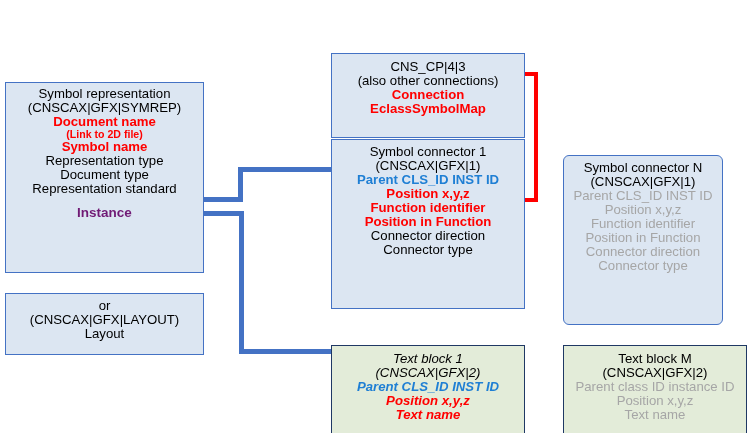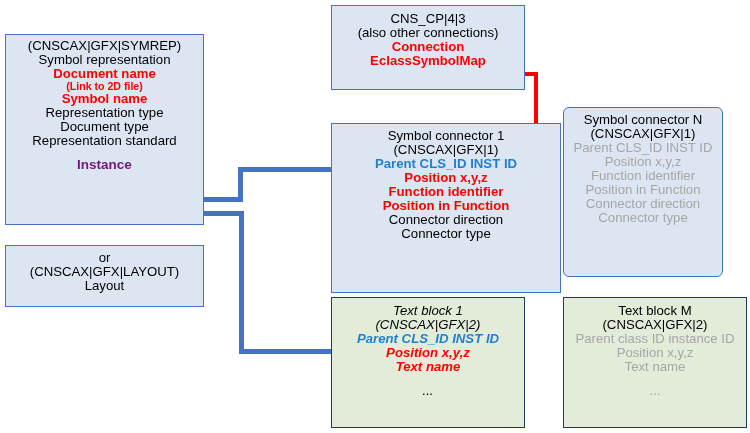--- a/index.html
+++ b/index.html
@@ -17,20 +17,21 @@
     background: #ffffff;
     overflow: hidden;
   }
 
   .box {
     position: absolute;
     box-sizing: border-box;
     text-align: center;
     line-height: 1.06;
     padding-top: 4px;
+    margin-top: 48px;
   }
   .box.blue {
     background: #dce6f2;
     border: 1.4px solid #4472c4;
   }
   .box.green {
     background: #e3ecd9;
     border: 1.4px solid #1f3864;
   }
 
@@ -83,22 +84,22 @@
   <div class="seg red" style="left:477px; top:220px; width:20px; height:4px;"></div>
 
   <div class="seg red" style="left:507px; top:198px; width:31px; height:4px;"></div>
   <div class="arrow-left red" style="left:495px; top:193px;"></div>
 
   <div class="seg red" style="left:534px; top:72px; width:4px; height:130px;"></div>
   <div class="seg red" style="left:482px; top:72px; width:56px; height:4px;"></div>
   <div class="arrow-left red" style="left:470px; top:67px;"></div>
 
   <div class="box blue" style="left:5px; top:34px; width:199px; height:191px;">
+    <span class="ln">Symbol representation</span>
     <span class="ln">(CNSCAX|GFX|SYMREP)</span>
-    <span class="ln">Symbol representation</span>
     <span class="ln red">Document name</span>
     <span class="ln redsm">(Link to 2D file)</span>
     <span class="ln red">Symbol name</span>
     <span class="ln">Representation type</span>
     <span class="ln">Document type</span>
     <span class="ln">Representation standard</span>
     <span class="ln spacer"></span>
     <span class="ln inst">Instance</span>
   </div>
 
@@ -108,21 +109,21 @@
     <span class="ln">Layout</span>
   </div>
 
   <div class="box blue" style="left:331px; top:5px; width:194px; height:85px; padding-top:6px;">
     <span class="ln">CNS_CP|4|3</span>
     <span class="ln">(also other connections)</span>
     <span class="ln red">Connection</span>
     <span class="ln red">EclassSymbolMap</span>
   </div>
 
-  <div class="box blue" style="left:331px; top:123px; width:230px; height:170px; padding-top:5px;">
+  <div class="box blue" style="left:331px; top:91px; width:194px; height:170px; padding-top:5px;">
     <span class="ln">Symbol connector 1</span>
     <span class="ln">(CNSCAX|GFX|1)</span>
     <span class="ln blue">Parent CLS_ID INST ID</span>
     <span class="ln red">Position x,y,z</span>
     <span class="ln red">Function identifier</span>
     <span class="ln red">Position in Function</span>
     <span class="ln">Connector direction</span>
     <span class="ln">Connector type</span>
   </div>
 

